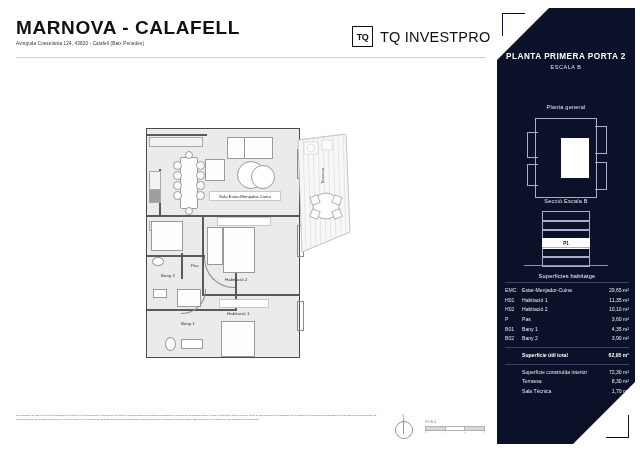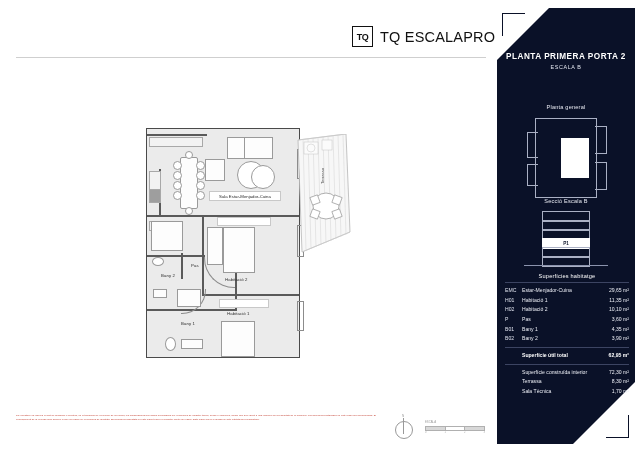--- a/index.html
+++ b/index.html
@@ -133,26 +133,30 @@
   .sc-seg{flex:1;border-right:0.6px solid #b0b0b0;}
   .sc-seg:last-child{border-right:none;}
   .sc-seg.dark{background:#d8d8d8;}
   .sc-nums{display:flex;justify-content:space-between;font-size:2.6px;color:#aaa;margin-top:0.5px;}
 </style>
 </head>
 <body>
 
 <div class="page">
 
+  <div class="hdr">
+    <div class="hdr-title">MARNOVA - CALAFELL</div>
+    <div class="hdr-sub">Avinguda Cossetània 124, 43820 - Calafell (Baix Penedès)</div>
+  </div>
   <div class="hdr-rule"></div>
 
   <div class="logo">
     <div class="logo-mark">TQ</div>
     <div class="logo-text">
-      <span class="light">TQ ESCALA</span><b>PRO</b>
+      <span class="light">TQ INVEST</span><b>PRO</b>
     </div>
   </div>
 
   <div class="panel">
     <div class="panel-inner">
       <div class="notch-tl"></div>
       <div class="notch-br"></div>
       <div class="brk brk-tl"></div>
       <div class="brk brk-br"></div>
 

